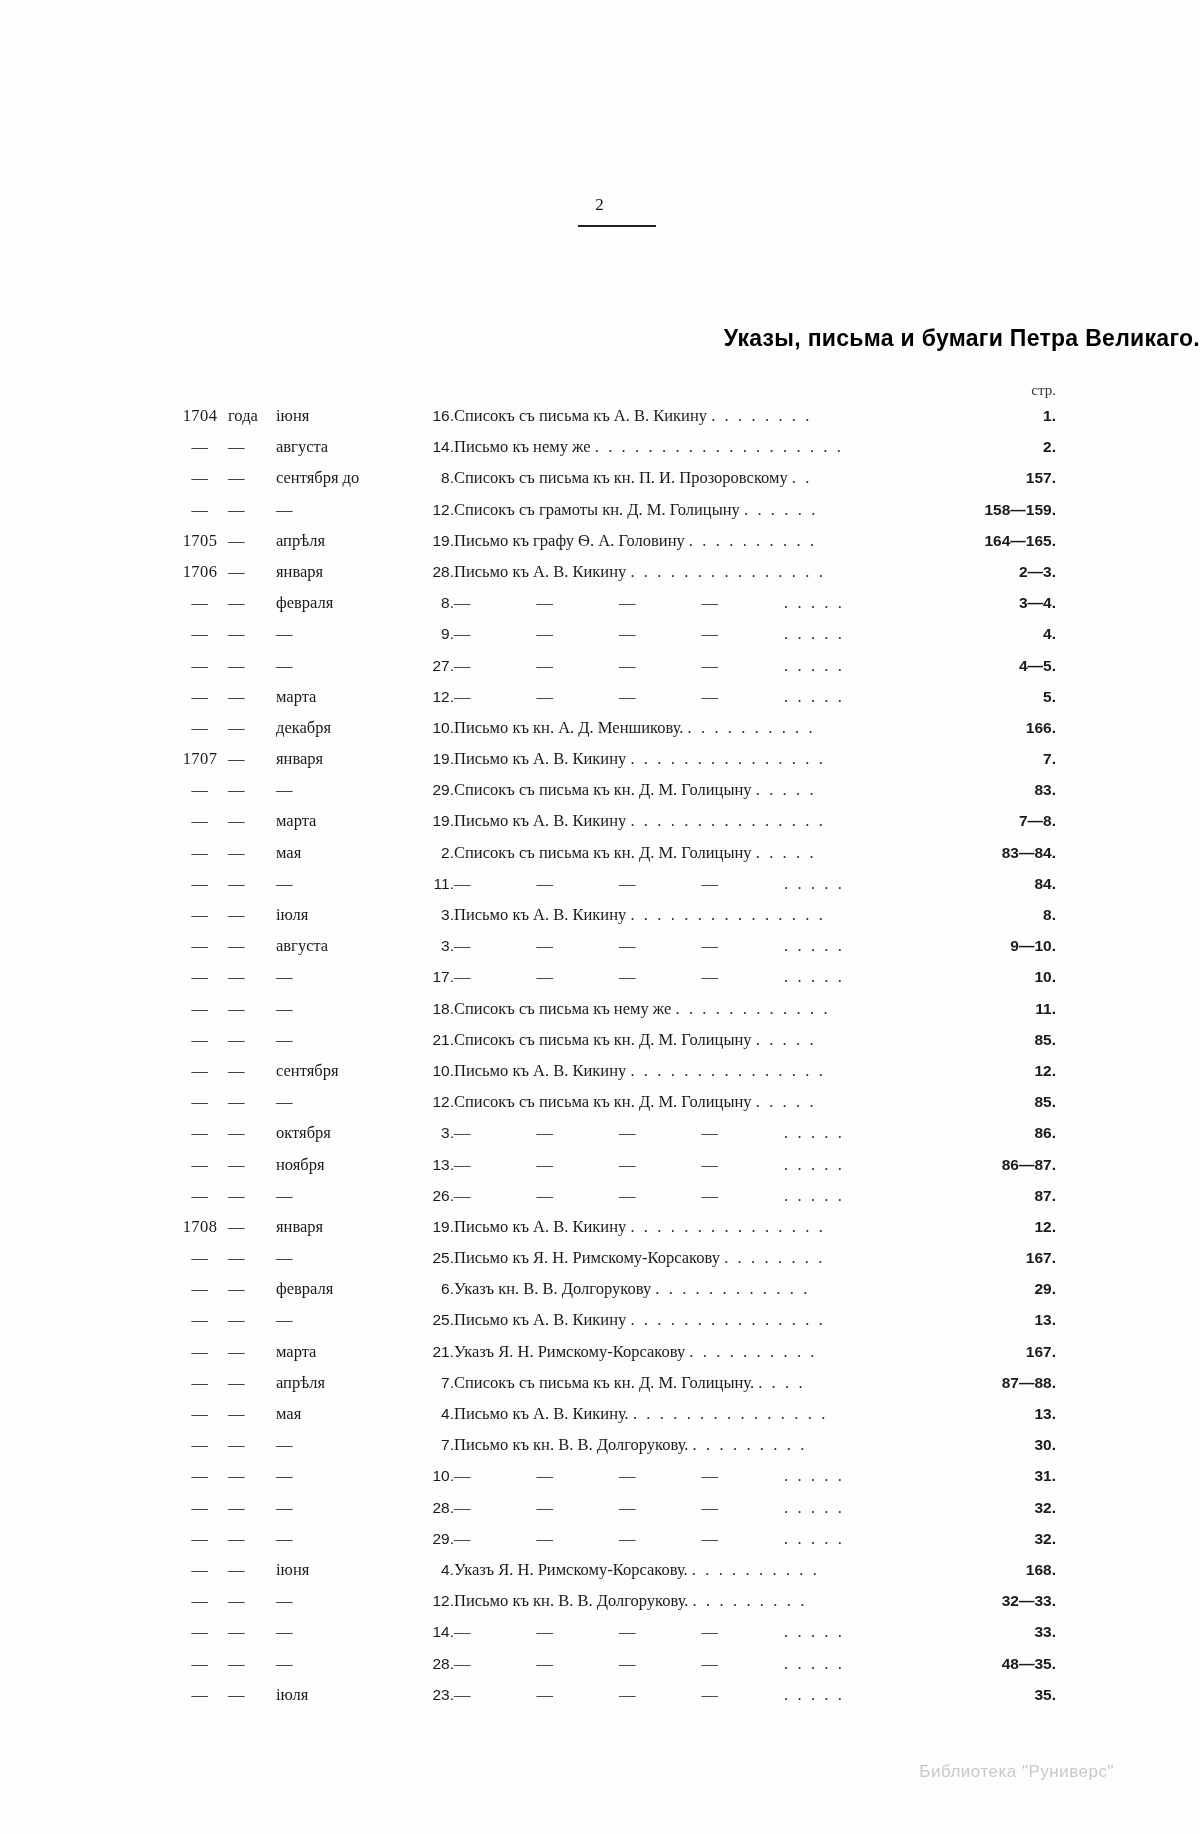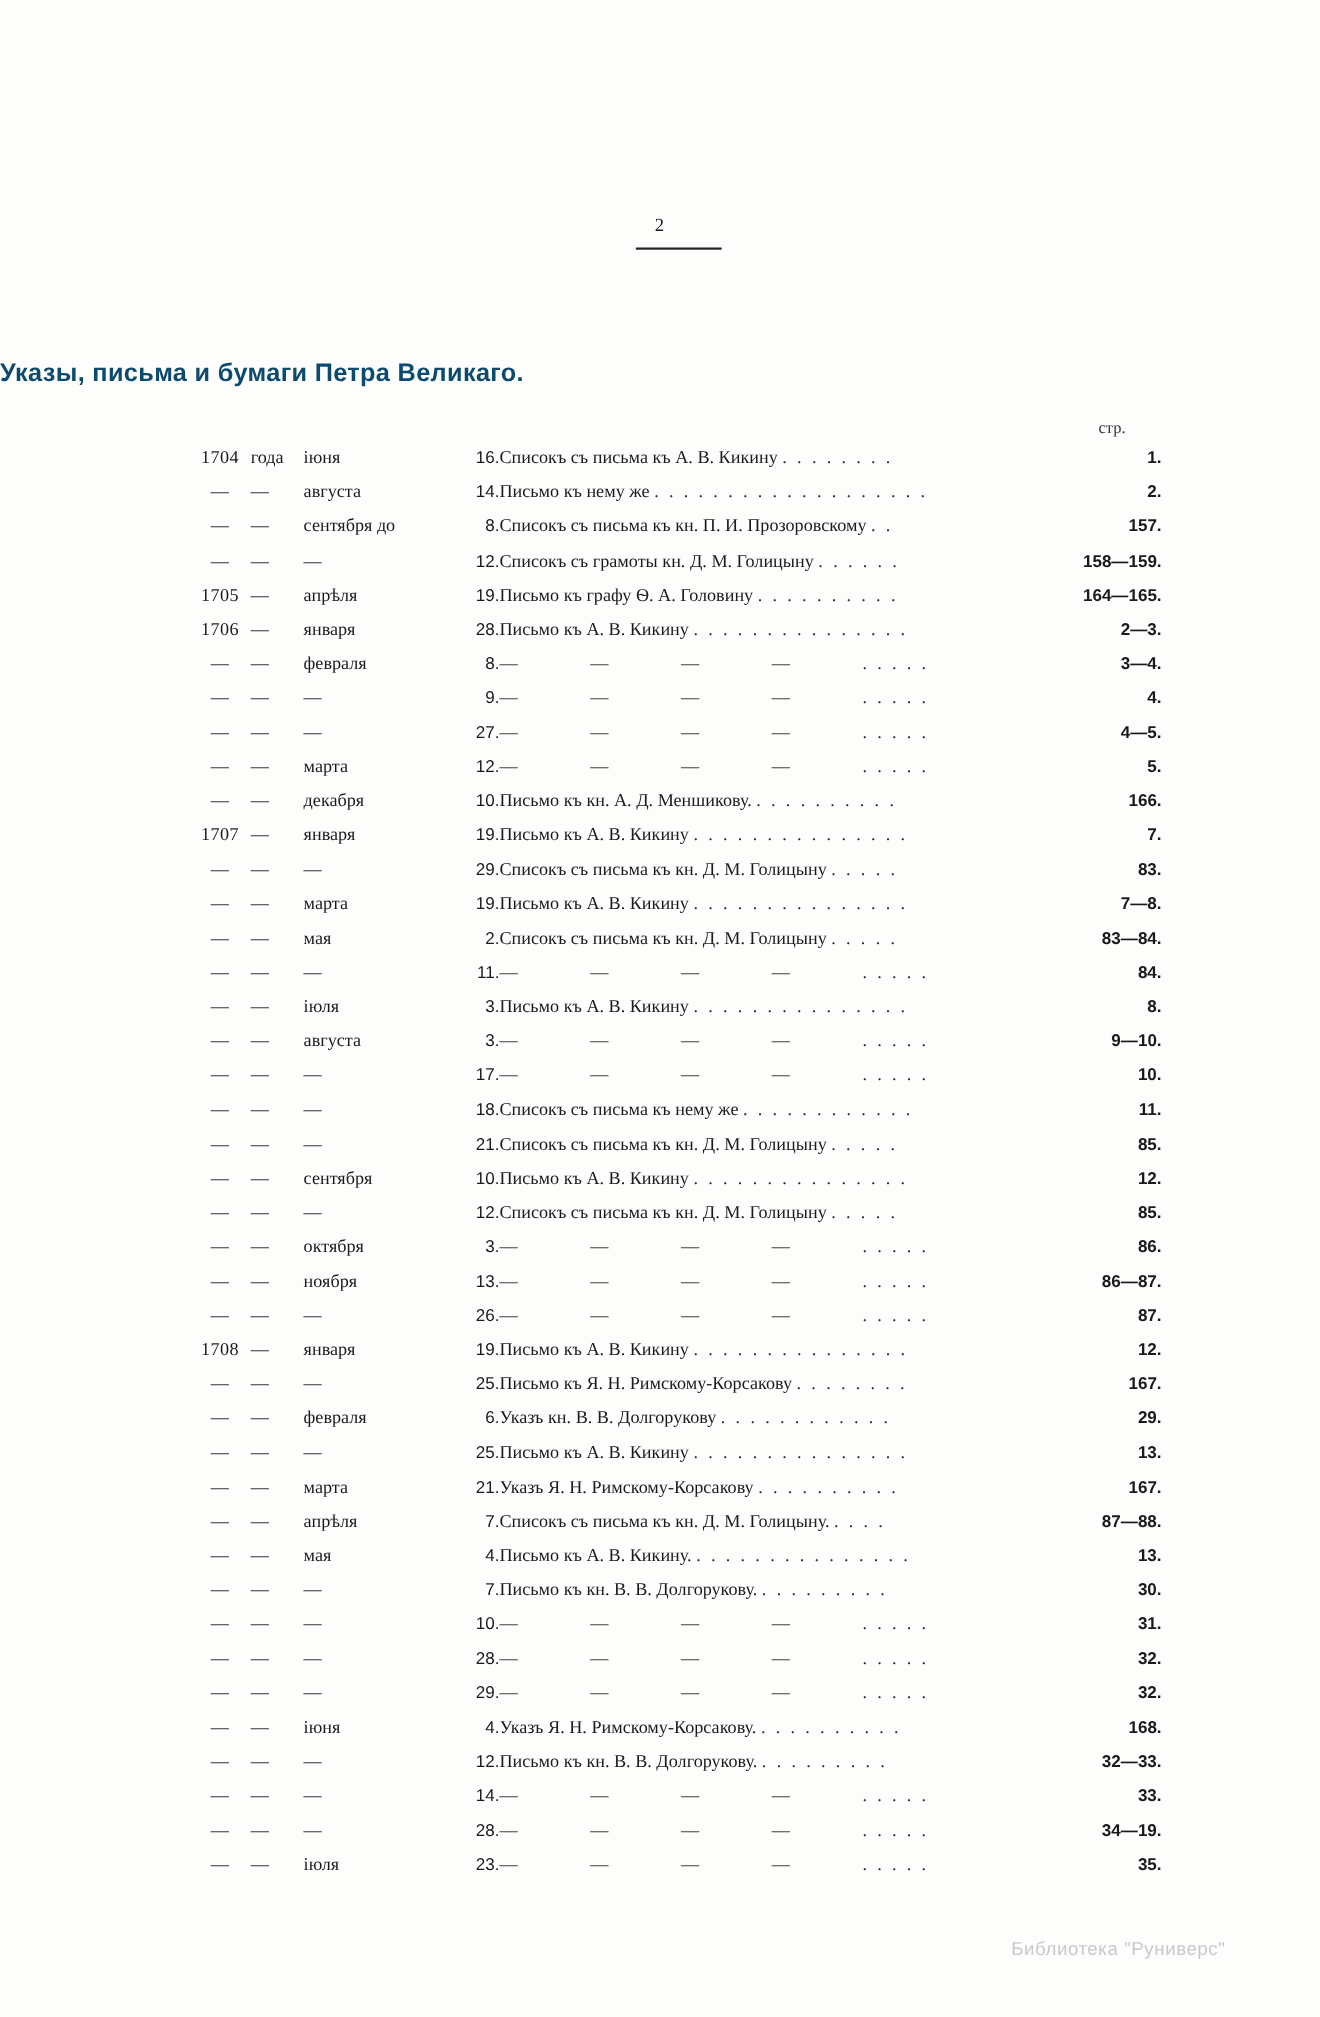--- a/index.html
+++ b/index.html
@@ -37,33 +37,33 @@
     left: 578px;
     width: 78px;
     height: 0;
     border-top: 2px solid #222;
   }
   .doc-title {
     position: absolute;
     top: 325px;
     left: 0;
     width: 1200px;
-    text-align: left;
+    text-align: right;
     font-family: "Liberation Sans", sans-serif;
     font-weight: bold;
     font-size: 23px;
     letter-spacing: 0.3px;
-    color: #0c4a6e;
+    color: #000000;
   }
   .col-head {
     position: absolute;
     top: 382px;
     left: 966px;
     width: 90px;
-    text-align: center;
+    text-align: right;
     font-size: 15px;
     color: #333;
   }
   table.toc {
     position: absolute;
     top: 406px;
     left: 172px;
     width: 884px;
     border-collapse: collapse;
     font-size: 16.5px;
@@ -476,21 +476,21 @@
           <td class="day">14.</td>
           <td class="desc"><span class="rep-dashes"><span class="dash">—</span><span class="dash">—</span><span class="dash">—</span><span class="dash">—</span></span><span class="dots">. . . . .</span></td>
           <td class="pages">33.</td>
         </tr>
         <tr class="repeat-row">
           <td class="year">—</td>
           <td class="goda">—</td>
           <td class="month">—</td>
           <td class="day">28.</td>
           <td class="desc"><span class="rep-dashes"><span class="dash">—</span><span class="dash">—</span><span class="dash">—</span><span class="dash">—</span></span><span class="dots">. . . . .</span></td>
-          <td class="pages">34—19.</td>
+          <td class="pages">48—35.</td>
         </tr>
         <tr class="repeat-row">
           <td class="year">—</td>
           <td class="goda">—</td>
           <td class="month">іюля</td>
           <td class="day">23.</td>
           <td class="desc"><span class="rep-dashes"><span class="dash">—</span><span class="dash">—</span><span class="dash">—</span><span class="dash">—</span></span><span class="dots">. . . . .</span></td>
           <td class="pages">35.</td>
         </tr>
       </tbody>

